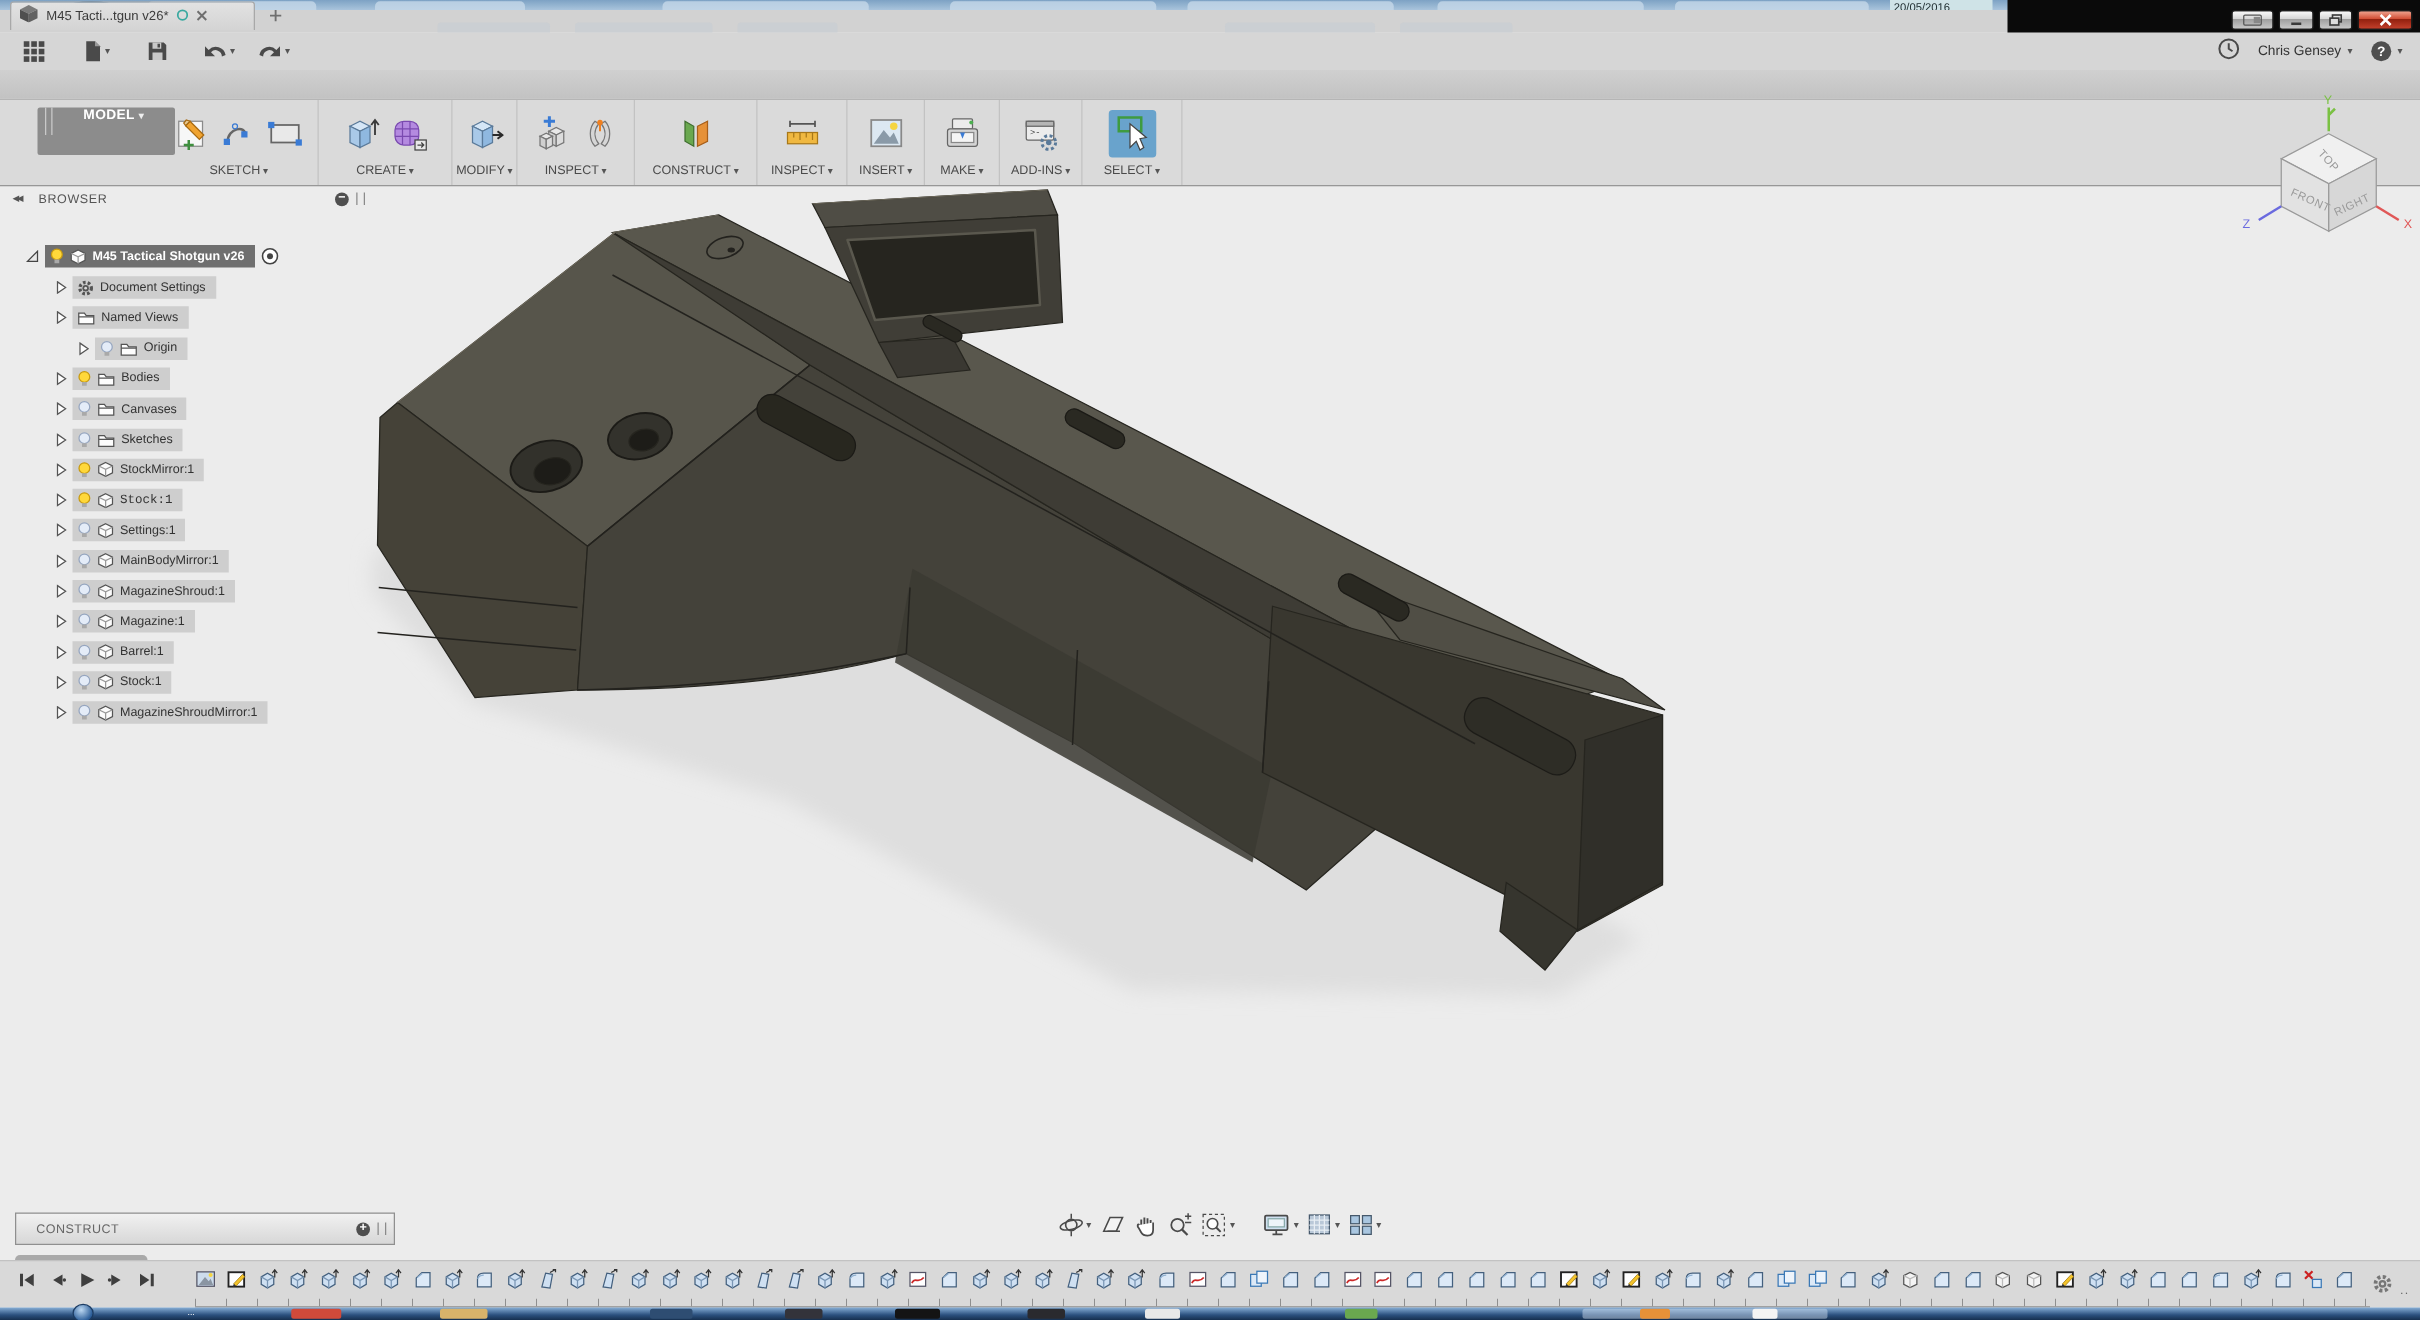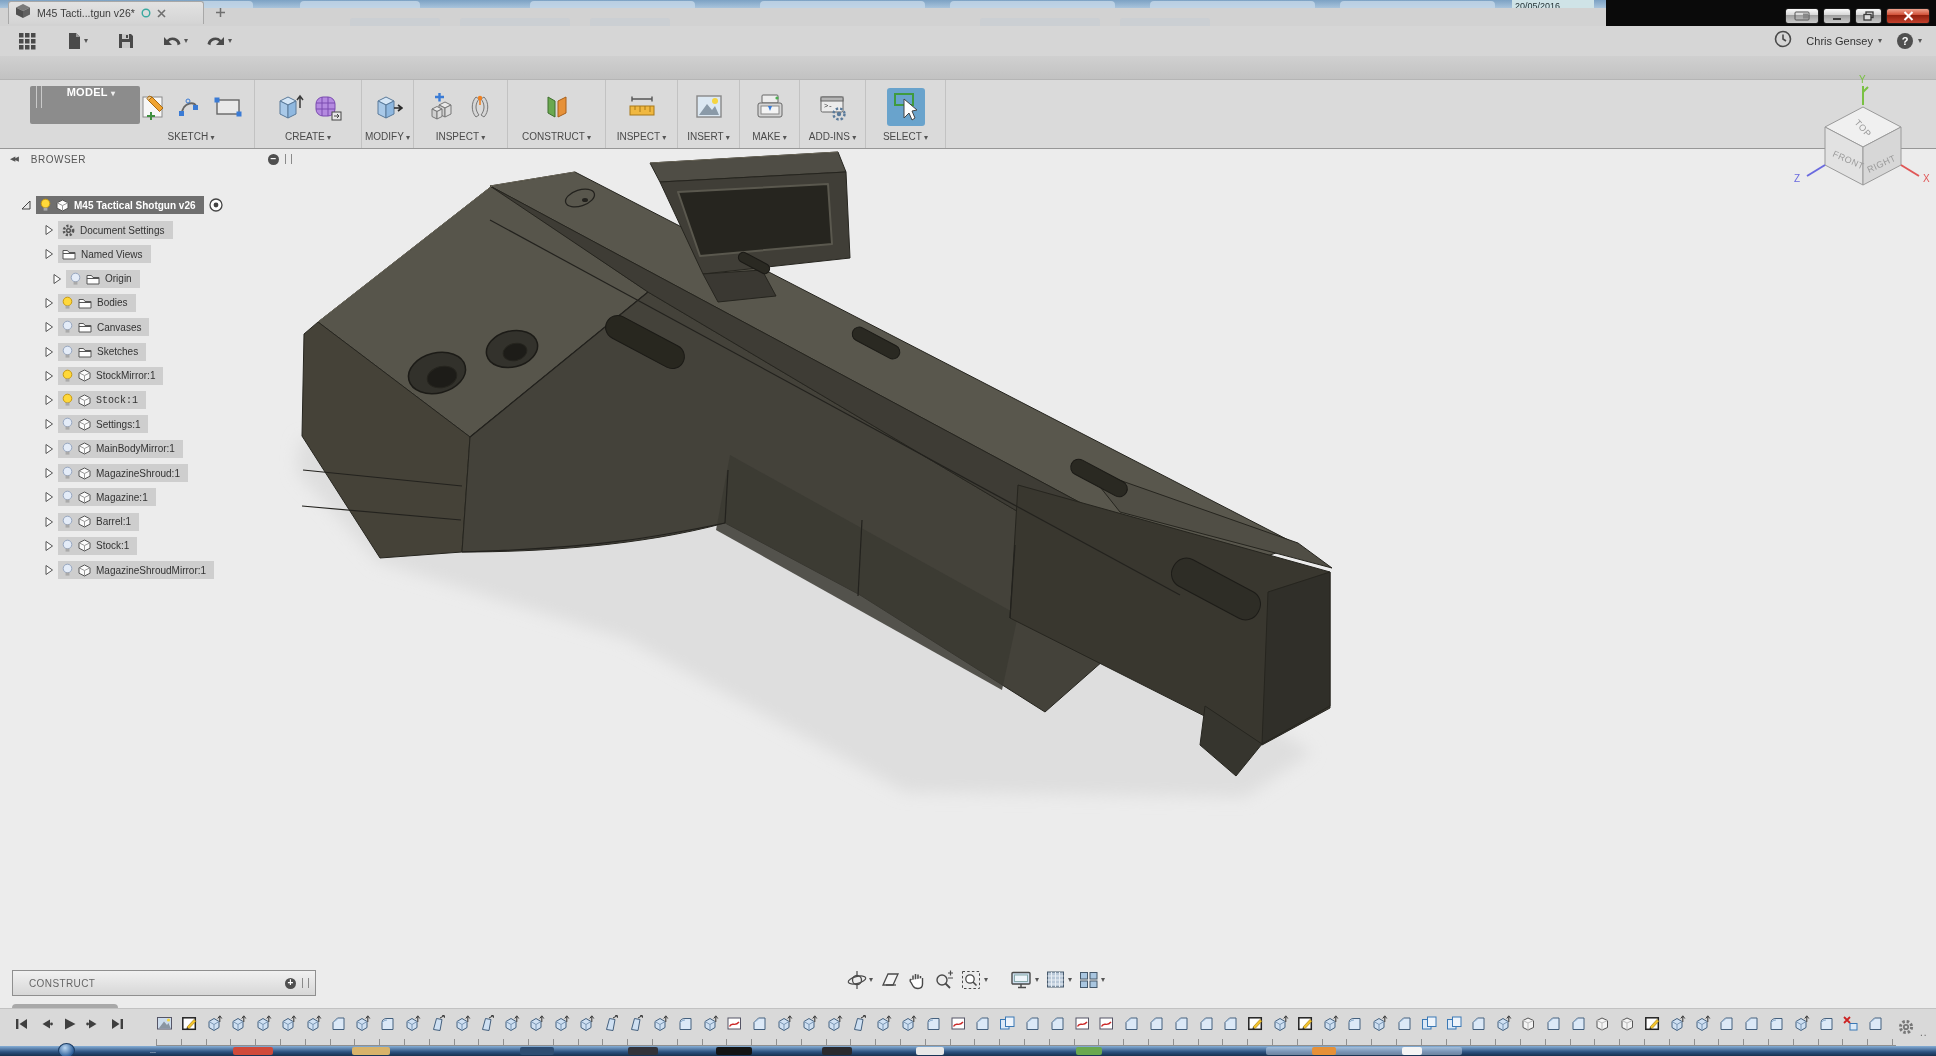--- a/index.html
+++ b/index.html
@@ -550,21 +550,21 @@
           <span class="bgwrap">
             <span style="display: inline-flex;">
               <svg xmlns="http://www.w3.org/2000/svg" width="14" height="12" viewBox="0 0 14 12">
                 <path d="M1,2.5 h4.5 l1.5,2 H13 v6.5 H1 Z" fill="#fdfdfd" stroke="#555"></path>
                 <path d="M1,5.5 h12" stroke="#555"></path>
               </svg>
             </span>
             <span class="tlabel">Named Views</span>
           </span>
         </div>
-        <div class="trow" style="left: 50px; top: 101.6px;">
+        <div class="trow" style="left: 60px; top: 101.6px;">
           <span class="exp">
             <svg xmlns="http://www.w3.org/2000/svg" width="10" height="12" viewBox="0 0 10 12">
               <polygon points="2,1.5 8.5,6 2,10.5" fill="#fdfdfd" stroke="#555"></polygon>
             </svg>
           </span>
           <span class="bgwrap">
             <span style="display: inline-flex;">
               <svg xmlns="http://www.w3.org/2000/svg" width="11" height="14" viewBox="0 0 11 14">
                 <circle cx="5.5" cy="5.5" r="4.3" fill="#e4ecf8" stroke="#96a6c0"></circle>
                 <rect x="3.6" y="9.6" width="3.8" height="3" fill="#a9a9a9"></rect>

